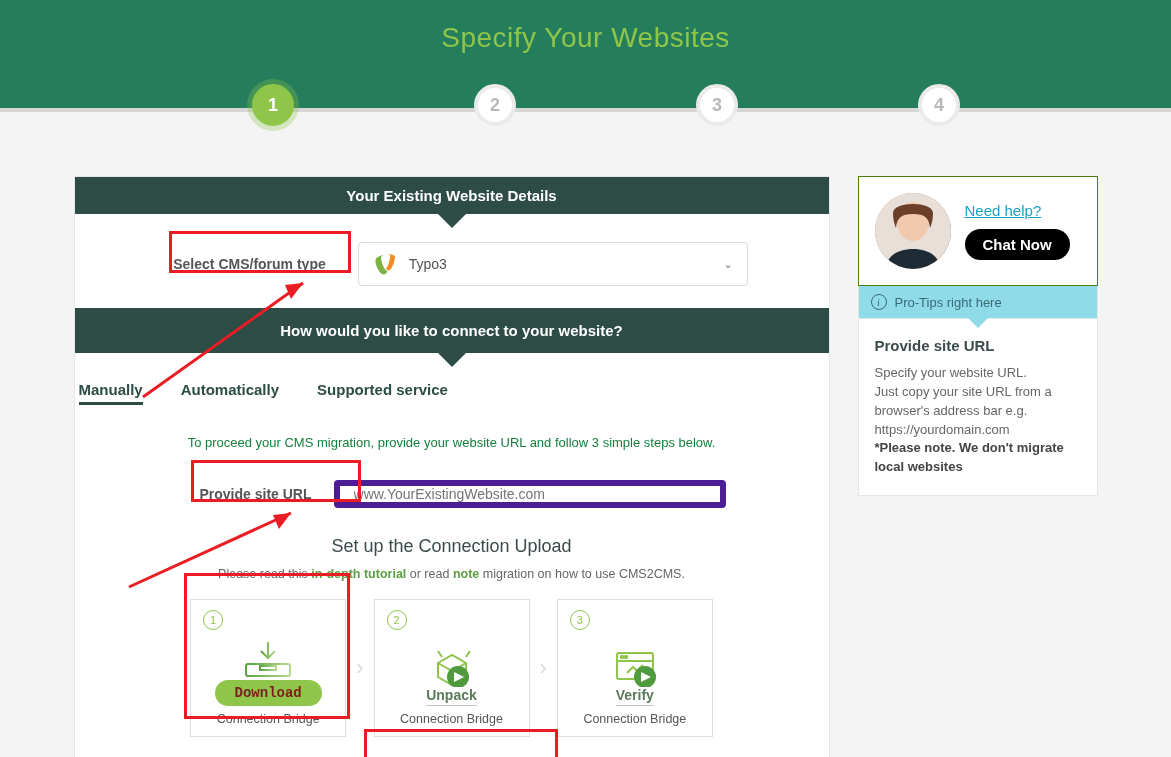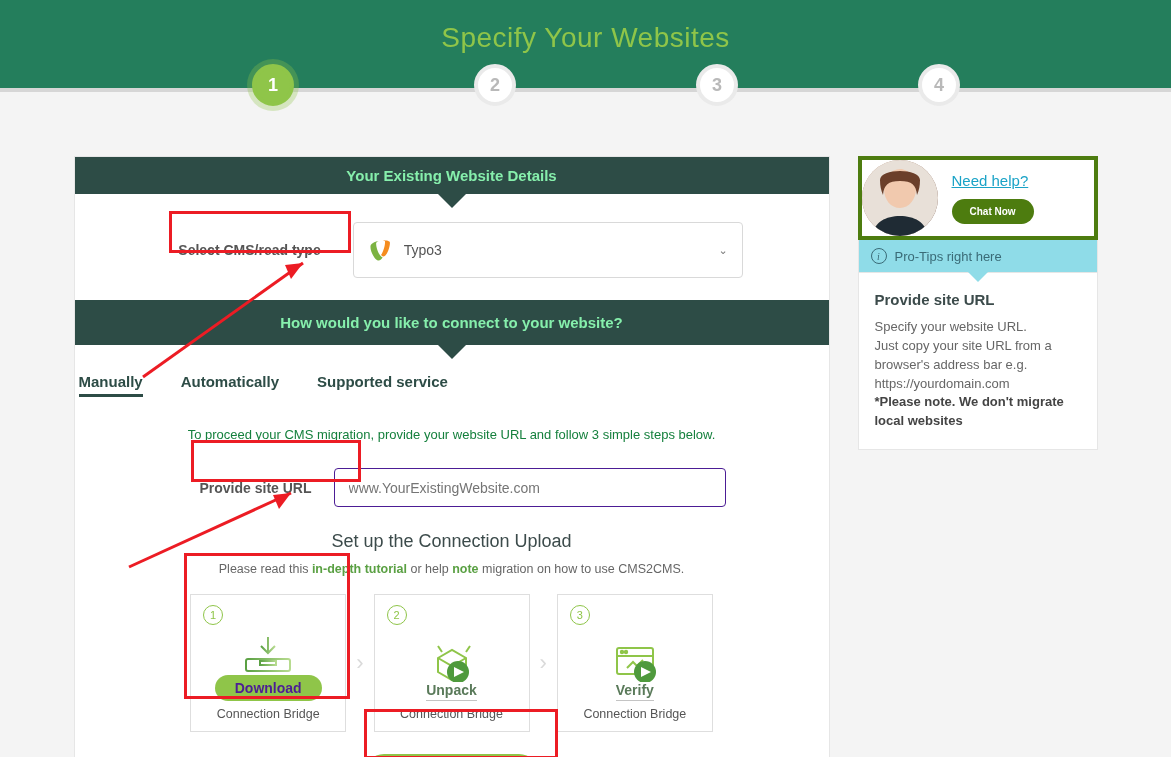--- a/index.html
+++ b/index.html
@@ -1,69 +1,69 @@
 <!DOCTYPE html>
 <html><head>
 <meta charset="utf-8">
 <style>
   * { box-sizing: border-box; margin: 0; padding: 0; }
   body { font-family: -apple-system, "Segoe UI", Helvetica, Arial, sans-serif; background:#f4f4f4; color:#4a5a5a; width:1171px; }
   
-  .hero { position:relative; height:88px; background:#247e5c; overflow:hidden; }
+  .hero { position:relative; height:108px; background:#247e5c; overflow:hidden; }
   .hero h1 { position:absolute; left:0; right:0; text-align:center; top:22px; font-weight:400; font-size:28px; color:#8fc549; letter-spacing:.5px; }
   
   .stepper { position:relative; height:50px; }
   .stepper .track { position:absolute; left:0; right:0; top:0; height:4px; background:#d6d6d6; }
   .stepper .circle { position:absolute; top:-24px; width:42px; height:42px; border-radius:50%; background:#fff; border:4px solid #eaeaea; color:#b9b9b9; font-size:18px; display:flex; align-items:center; justify-content:center; font-weight:600; }
   .stepper .circle.active { background:#8fc549; color:#fff; border-color:#8fc549; box-shadow:0 0 0 5px rgba(143,197,73,.3); }
   .stepper .c1{ left:252px; } .stepper .c2{ left:474px; } .stepper .c3{ left:696px; } .stepper .c4{ left:918px; }
   
   .wrap { width:1024px; margin:18px auto 0; display:flex; gap:28px; align-items:flex-start; }
   .main { flex:1; background:#fff; border:1px solid #e6e6e6; }
   .sidebar { width:240px; }
   
-  .bar { background:#2d4c46; color:#86efac; text-align:center; font-weight:700; font-size:15px; padding:10px 0; position:relative; }
+  .bar { background:#2d4c46; color:#ffffff; text-align:center; font-weight:700; font-size:15px; padding:10px 0; position:relative; }
   .bar.small { font-size:15px; padding:14px 0; }
   .pointer { width:0; height:0; border-left:14px solid transparent; border-right:14px solid transparent; border-top:14px solid #2d4c46; position:absolute; left:50%; transform:translateX(-50%); top:100%; }
   .section { padding:28px 40px 22px; }
   .row { display:flex; align-items:center; }
   .label-box { font-weight:700; color:#555; font-size:14px; text-align:right; padding:10px 18px; }
-  .select { flex:1; max-width:390px; border:1px solid #d9d9d9; border-radius:4px; height:56px; display:flex; align-items:center; padding:0 14px; position:relative; cursor:pointer; }
+  .select { flex:1; max-width:390px; border:1px solid #d9d9d9; border-radius:4px; height:44px; display:flex; align-items:center; padding:0 14px; position:relative; cursor:pointer; }
   .select .logo { width:26px; height:26px; margin-right:10px; }
   .select .caret { position:absolute; right:14px; color:#7a7a7a; font-size:11px; }
   
   .tabs { display:flex; gap:38px; justify-content:flex-start; padding:28px 4px 14px; font-weight:700; color:#2d4c46; font-size:15px; }
   .tab { cursor:pointer; padding-bottom:4px; }
   .tab.active { border-bottom:3px solid #2d4c46; }
   .helper { text-align:center; font-size:13px; color:#15803d; margin:16px 0 26px; }
   .url-row { display:flex; justify-content:center; align-items:center; gap:0; margin-bottom:24px; }
   .url-label { font-weight:700; font-size:14px; color:#555; padding:10px 22px; }
-  .url-input { width:392px; height:39px; border:1px solid #4c1d95; border-radius:4px; padding:0 14px; font-size:14px; }
+  .url-input { width:392px; height:28px; border:6px solid #4c1d95; border-radius:4px; padding:0 14px; font-size:14px; }
   .sub-title { text-align:center; font-size:18px; color:#3c4b4b; margin-bottom:10px; }
   .fineprint { text-align:center; font-size:12.5px; color:#666; margin-bottom:18px; }
   .fineprint a { color:#5aa043; font-weight:700; text-decoration:none; }
   
   .cards { display:flex; justify-content:center; align-items:center; gap:10px; }
   .card { width:156px; height:138px; border:1px solid #dedede; position:relative; display:flex; flex-direction:column; align-items:center; justify-content:flex-end; padding:10px; }
   .card .num { position:absolute; top:10px; left:12px; width:20px; height:20px; border:1.5px solid #8fc549; border-radius:50%; font-size:11px; color:#8fc549; display:flex; align-items:center; justify-content:center; }
   .card .act { font-size:14px; font-weight:700; color:#5a7a5a; border-bottom:1px solid #c4c4c4; padding-bottom:2px; margin-bottom:6px; }
-  .card .act.btn { background:#8fc549; color:#4c1d95; border-radius:16px; padding:5px 20px; border:none; margin-bottom:6px; }
+  .card .act.btn { background:#8fc549; color:#7f1d1d; border-radius:16px; padding:5px 20px; border:none; margin-bottom:6px;font-family:Liberation Mono, monospace; }
   .card .sub { font-size:12.5px; color:#555; }
   .chev { color:#dadada; font-size:22px; }
   .card svg { display:block; margin-top:6px; }
   .verify-row { text-align:center; padding:22px 0 26px; }
   .verify { display:inline-block; background:#8fc549; color:#fff; font-weight:700; font-size:14px; padding:12px 28px; border-radius:22px; border:none; cursor:pointer; }
   
   .hl { position:absolute; border:3px solid #ec1c24; pointer-events:none; }
   .main { position:relative; }
   
-  .help-card { background:#fff; border:4px solid #4d7c0f; display:flex; gap:14px; align-items:center; }
+  .help-card { background:#fff; border:1px solid #4d7c0f; padding:16px; display:flex; gap:14px; align-items:center; }
   .avatar { width:76px; height:76px; border-radius:50%; background:linear-gradient(135deg,#caa58f,#5a3b2e); background-size:cover; background-position:center; flex:0 0 76px; overflow:hidden; }
   .help-card .link { color:#1aa3c7; font-size:15px; margin-bottom:10px; display:block; }
-  .chat-btn { background:#4d7c0f; color:#fff; font-size:10px; font-weight:600; padding:7px 18px; border-radius:16px; border:none; cursor:pointer; }
+  .chat-btn { background:#000000; color:#fff; font-size:15px; font-weight:600; padding:7px 18px; border-radius:16px; border:none; cursor:pointer; }
   .tips-bar { background:#8fdce8; color:#3a6b77; font-size:13px; padding:8px 12px; border:1px solid #e6e6e6; border-top:none; position:relative; display:flex; align-items:center; gap:8px; }
   .tips-bar .tri { position:absolute; left:50%; transform:translateX(-50%); top:100%; width:0;height:0;border-left:10px solid transparent;border-right:10px solid transparent;border-top:10px solid #8fdce8; }
   .tip-body { background:#fff; border:1px solid #e6e6e6; border-top:none; padding:18px 16px; font-size:13px; color:#666; }
   .tip-body h4 { color:#3c4b4b; font-size:15px; margin-bottom:10px; }
   .tip-body p { line-height:1.45; }
   .tip-body .note { font-weight:700; color:#444; }
   .info-ico{width:16px;height:16px;border:1.5px solid #3a6b77;border-radius:50%;display:inline-flex;align-items:center;justify-content:center;font-size:10px;font-style:italic;font-family:Georgia,serif;}
 </style>
 </head>
 <body>
@@ -83,21 +83,21 @@
 <div class="wrap">
   <div class="main">
 
     <div class="bar">
       <span>Your Existing Website Details</span>
       <div class="pointer"></div>
     </div>
 
     <div class="section">
       <div class="row" style="justify-content:center; gap:14px;">
-        <div class="label-box">Select CMS/read type</div>
+        <div class="label-box">Select CMS/forum type</div>
         <div class="select">
           <span class="logo">
             <svg viewBox="0 0 32 32" width="26" height="26">
                 <path fill="#f58c1f" d="M18 4c5 0 9 1 9 3 0 6-4 17-8 17-1 0-2-1-3-2 3-4 5-12 5-16 0-1-1-2-3-2z"></path>
                 <path fill="#7cb342" d="M13 5C8 6 3 8 3 12c0 7 6 17 10 17 2 0 4-2 5-4-4-1-8-11-8-17 0-1 1-2 3-3z"></path>
               </svg>
           </span>
           <span style="color:#555;font-size:14px;">Typo3</span>
           <span class="caret">⌄</span>
         </div>
@@ -117,21 +117,21 @@
 
     <div class="helper">To proceed your CMS migration, provide your website URL and follow 3 simple steps below.</div>
 
     <div class="url-row">
       <div class="url-label">Provide site URL</div>
       <input class="url-input" placeholder="www.YourExistingWebsite.com" style="">
     </div>
 
     <div class="sub-title">Set up the Connection Upload</div>
     <div class="fineprint">
-      <span>Please read this </span><a href="#">in-depth tutorial</a><span> or help </span><a href="#">note</a><span> migration on how to use CMS2CMS.</span>
+      <span>Please read this </span><a href="#">in-depth tutorial</a><span> or read </span><a href="#">note</a><span> migration on how to use CMS2CMS.</span>
     </div>
 
     <div class="cards">
       <div class="card">
         <span class="num">1</span>
         <svg width="60" height="44">
             <defs>
               <linearGradient id="g1" x1="0" x2="1">
                 <stop offset="0" stop-color="#5aa043"></stop>
                 <stop offset="1" stop-color="#b7db8f"></stop>

